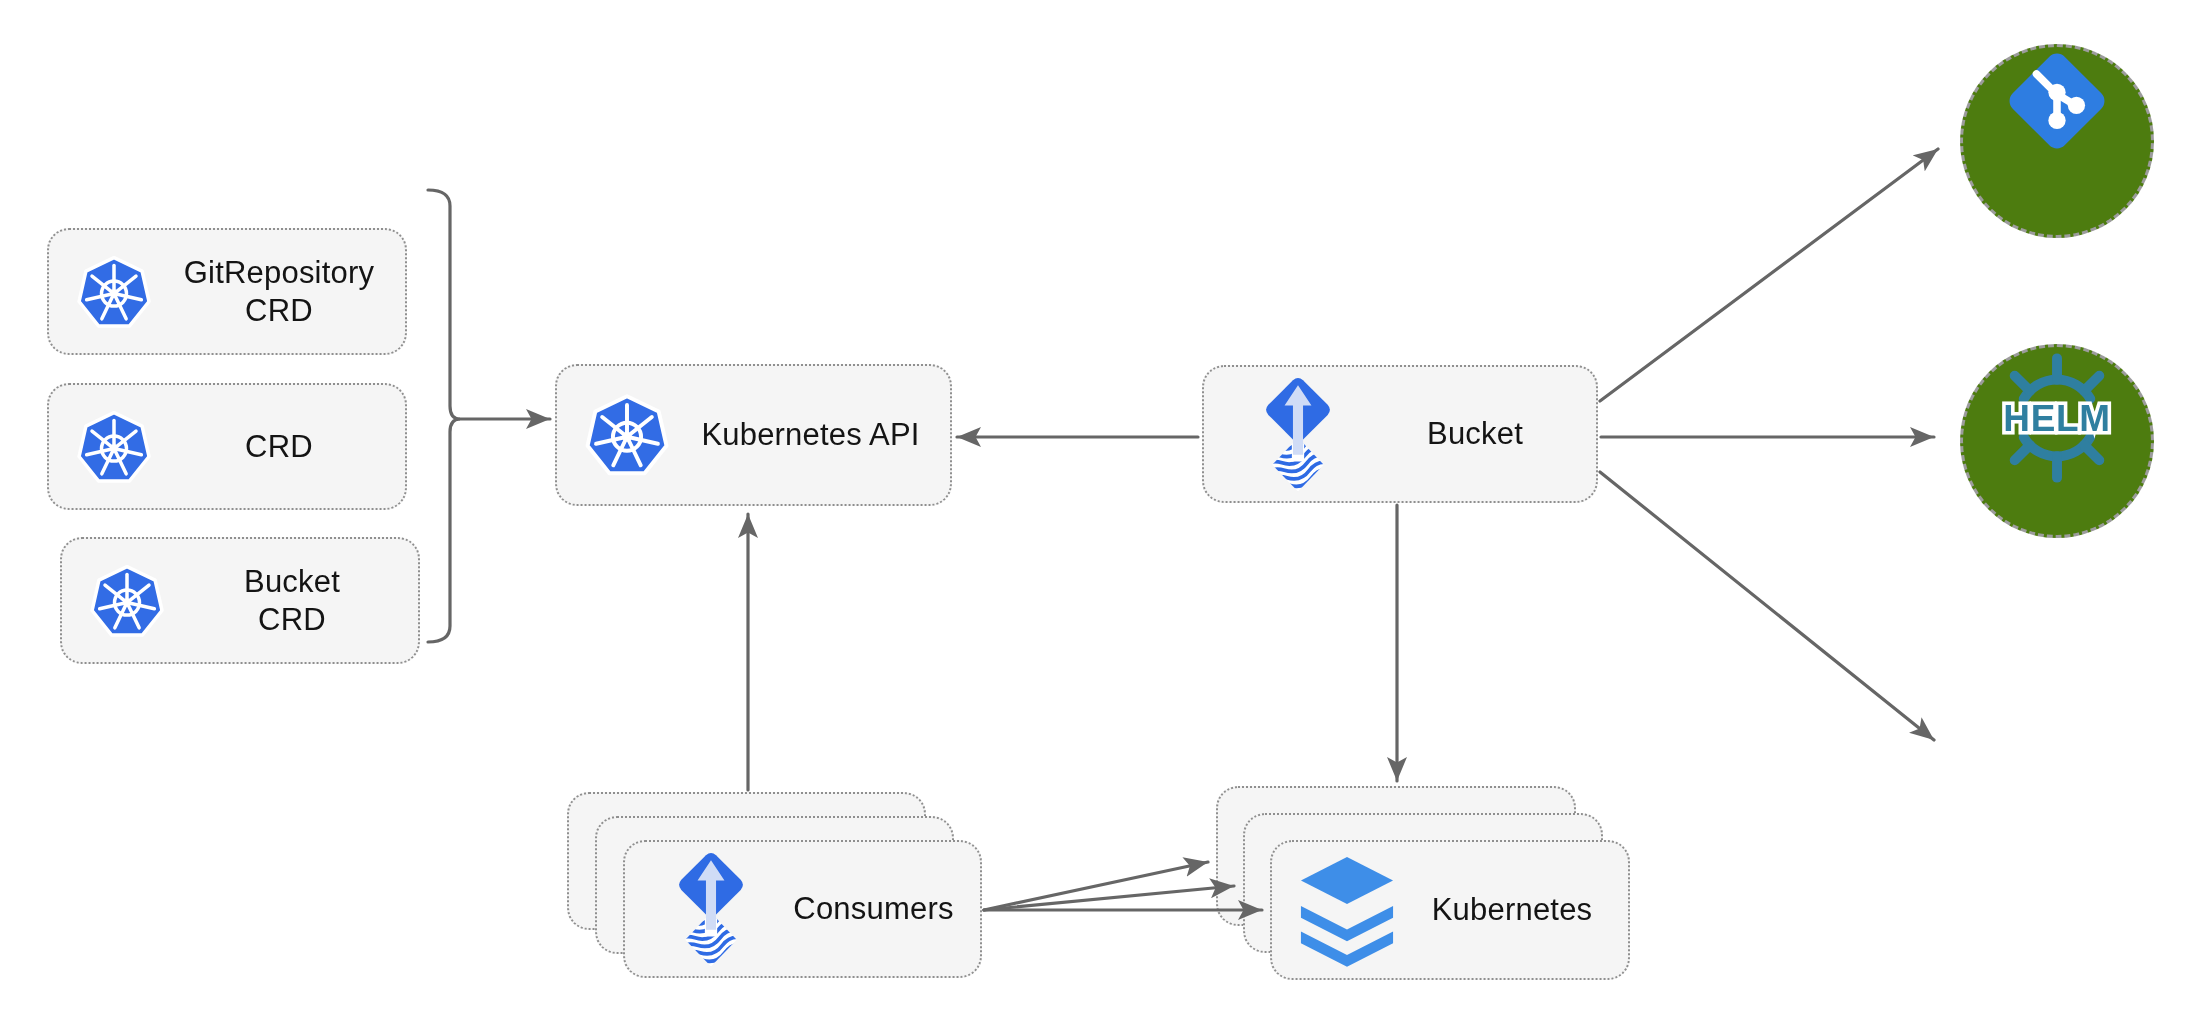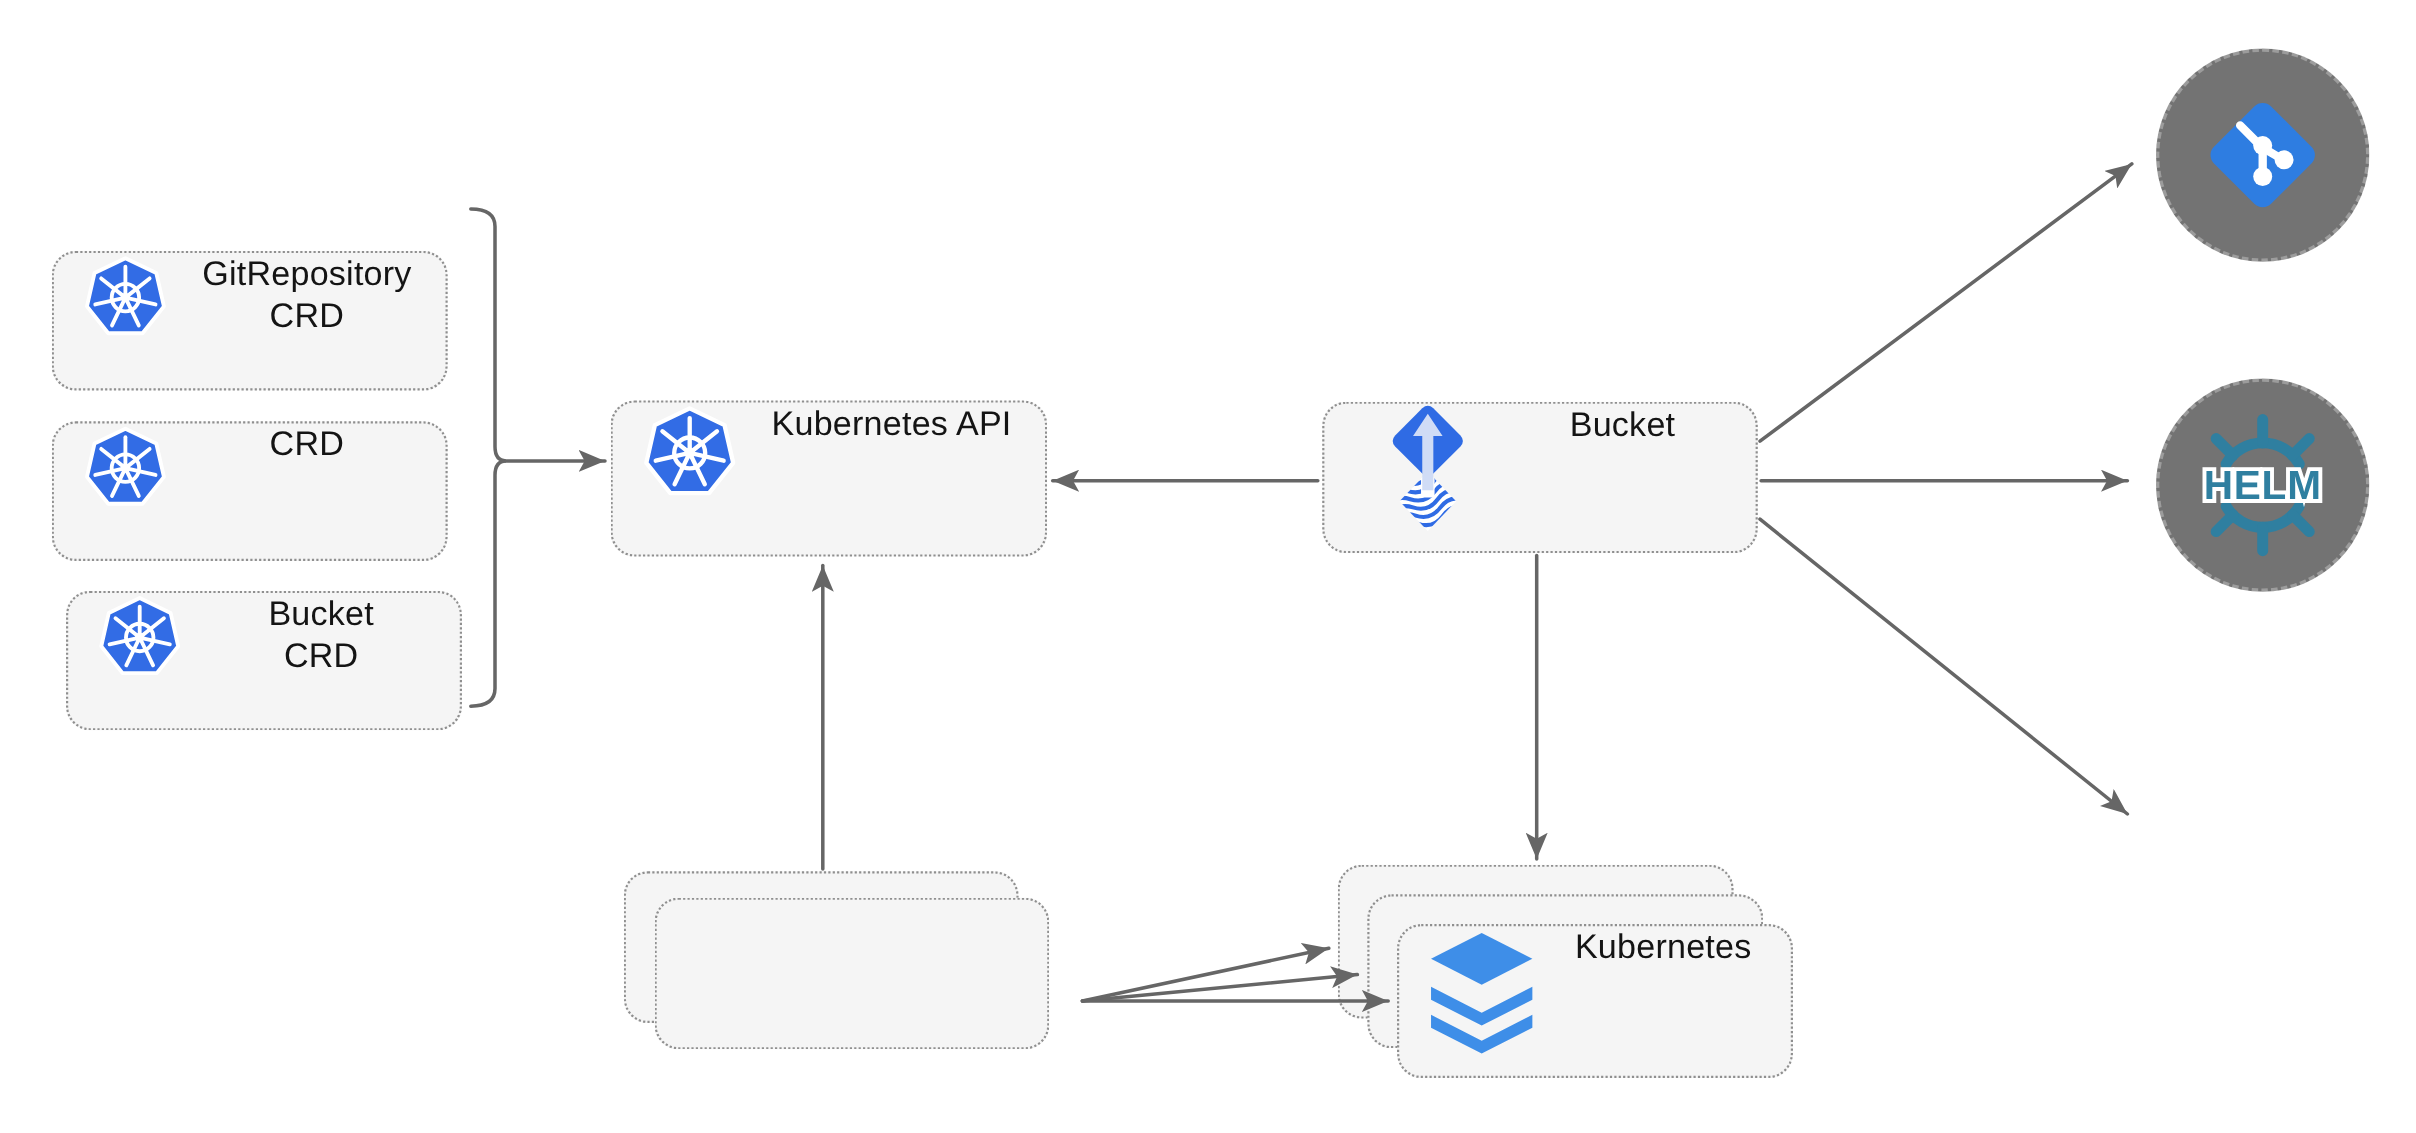--- a/index.html
+++ b/index.html
@@ -1,29 +1,29 @@
 <!DOCTYPE html>
 <html><head>
 <meta charset="utf-8">
 <style>
   html,body{margin:0;padding:0;background:#ffffff;}
   body{width:2196px;height:1030px;position:relative;overflow:hidden;
        font-family:"Liberation Sans",sans-serif;color:#141414;}
   .canvas{position:absolute;inset:0;}
   .node{position:absolute;background:#F5F5F5;border:2.5px dotted #8F8F8F;
-        border-radius:22px;box-sizing:border-box;display:flex;align-items:flex-start;}
+        border-radius:22px;box-sizing:border-box;display:flex;align-items:center;}
   .ghost{position:absolute;background:#F5F5F5;border:2.5px dotted #8F8F8F;
          border-radius:22px;box-sizing:border-box;}
   .node .icon{flex:0 0 auto;display:block;}
   .node .lbl{flex:1 1 auto;text-align:center;font-size:31px;line-height:38px;
              color:#141414;letter-spacing:0.2px;}
   .lbl span{display:block;}
-  .ext{position:absolute;background:#737373;border:3px dashed #9C9C9C;
+  .ext{position:absolute;background:#4d7c0f;border:3px dashed #9C9C9C;
        border-radius:50%;box-sizing:border-box;display:flex;
-       align-items:center;justify-content:center;}
+       align-items:flex-start;justify-content:center;}
   svg.connectors{position:absolute;inset:0;pointer-events:none;}
 </style>
 </head>
 <body>
 
 <div class="canvas">
 
   <svg width="0" height="0" style="position:absolute">
     <defs>
 
@@ -125,20 +125,28 @@
     <svg class="icon" style="margin-left:38px" width="112" height="117" viewBox="0 0 100 104">
         <use href="#flux"></use>
       </svg>
     <div class="lbl">
       <span>Bucket</span>
     </div>
   </div>
 
   <div class="ghost" style="left:567px;top:792px;width:359px;height:138px"></div>
   <div class="ghost" style="left:595px;top:816px;width:359px;height:138px"></div>
+  <div class="node" style="left:623px;top:840px;width:359px;height:138px">
+    <svg class="icon" style="margin-left:30px" width="112" height="117" viewBox="0 0 100 104">
+        <use href="#flux"></use>
+      </svg>
+    <div class="lbl">
+      <span>Consumers</span>
+    </div>
+  </div>
 
   <div class="ghost" style="left:1216px;top:786px;width:360px;height:140px"></div>
   <div class="ghost" style="left:1243px;top:813px;width:360px;height:140px"></div>
   <div class="node" style="left:1270px;top:840px;width:360px;height:140px">
     <svg class="icon" style="margin-left:26px" width="98" height="118" viewBox="0 0 100 120">
         <use href="#layers"></use>
       </svg>
     <div class="lbl">
       <span>Kubernetes</span>
     </div>

